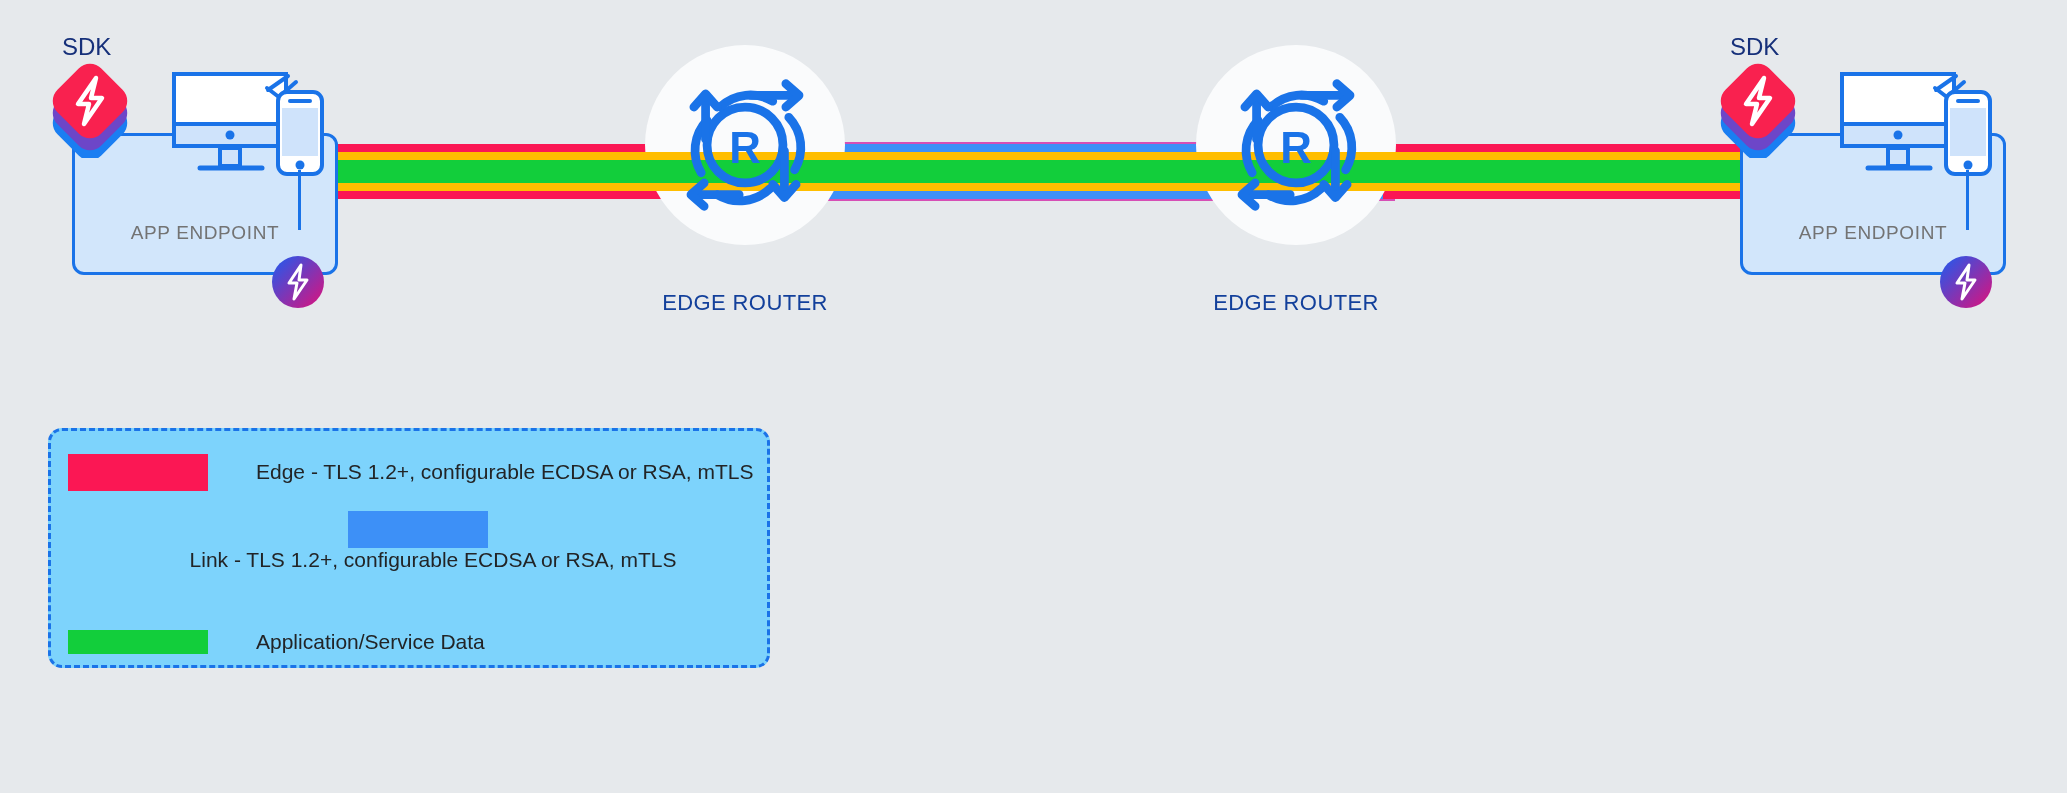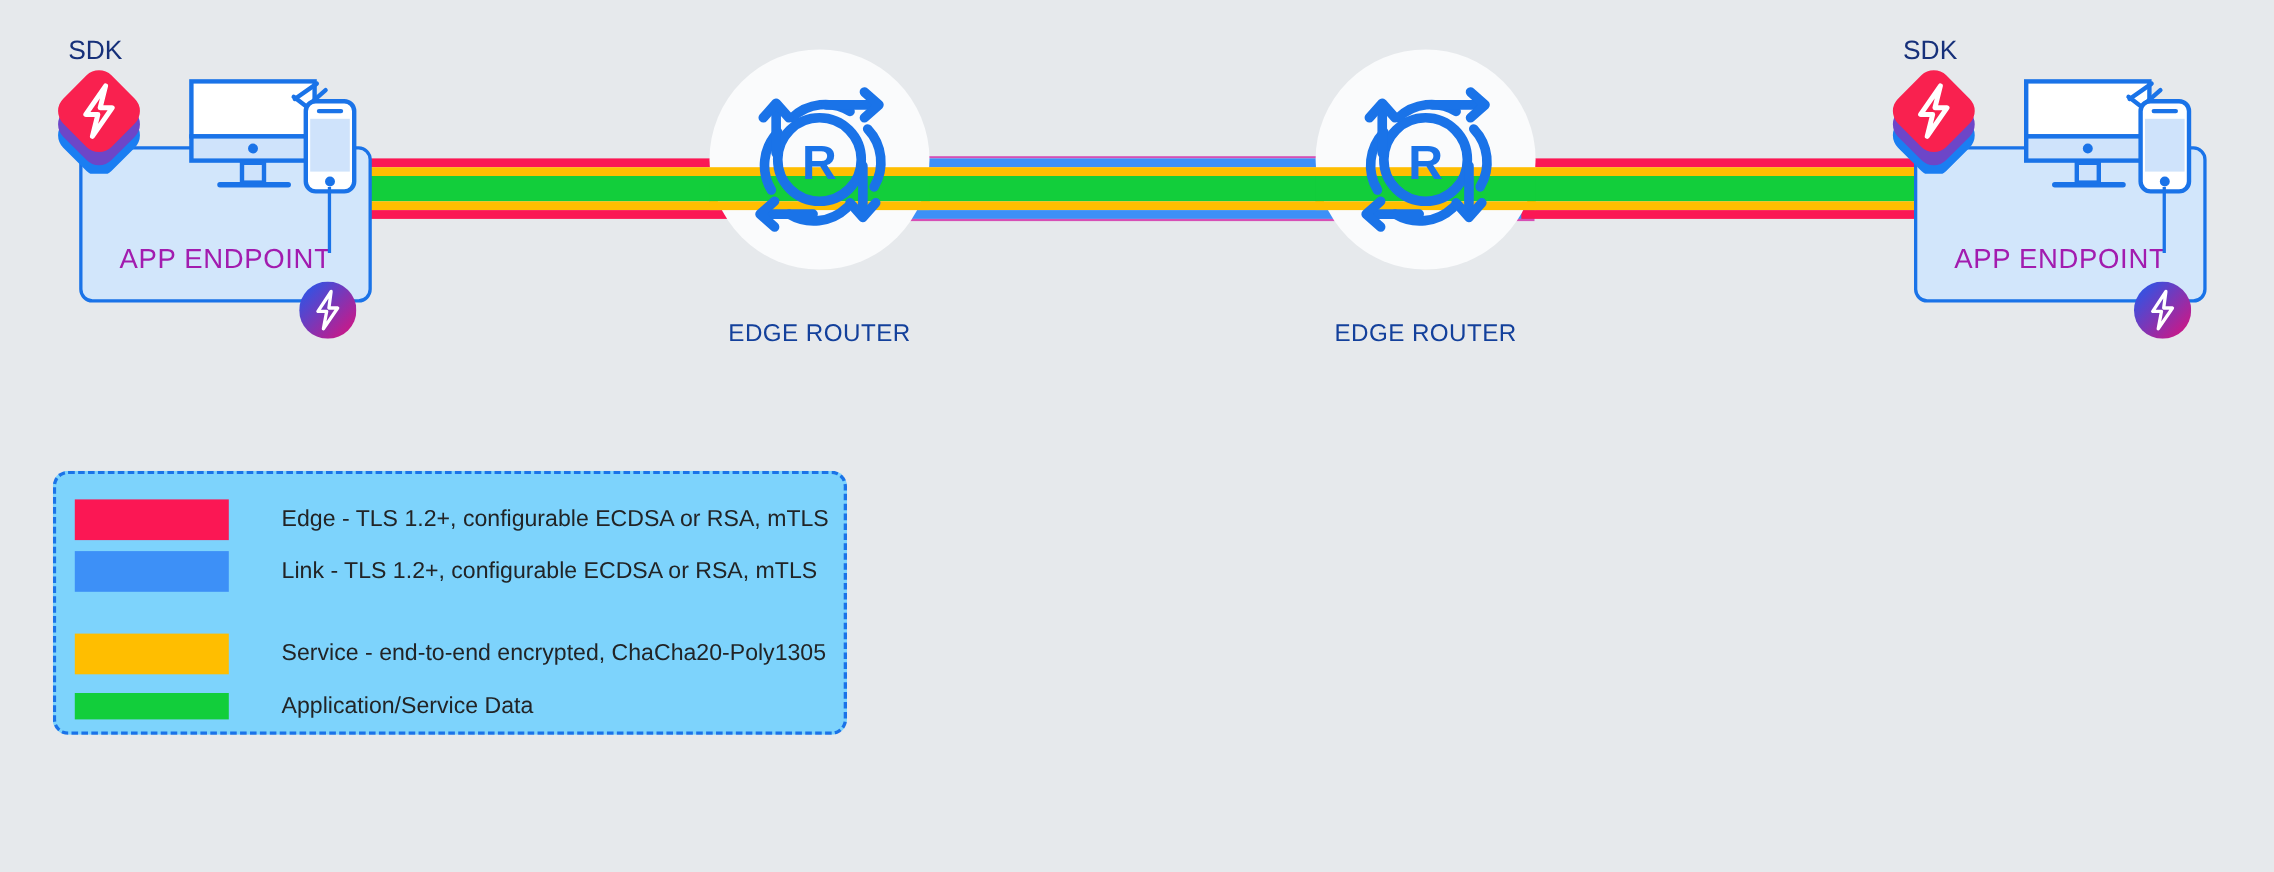--- a/index.html
+++ b/index.html
@@ -23,22 +23,22 @@
   
   .endpoint-box{
     position:absolute;
     background:#d2e6fb;
     border:3px solid #1a73e8;
     border-radius:12px;
     box-sizing:border-box;
   }
   .endpoint-label{
     position:absolute;
-    color:#a21caf;
-    font-size:25px;
+    color:#737373;
+    font-size:19px;
     letter-spacing:.6px;
     white-space:nowrap;
   }
   .sdk-label{
     position:absolute;
     color:#16307a;
     font-size:24px;
     white-space:nowrap;
   }
   .router-label{
@@ -271,27 +271,23 @@
       <circle cx="26" cy="26" r="26" fill="url(#gradR)"></circle>
       <path d="M29 9 L17 27 L25 27 L22 43 L35 24 L27 24 Z" fill="none" stroke="#ffffff" stroke-width="3" stroke-linejoin="round"></path>
     </svg>
   </div>
 
   <div class="legend">
     <div class="legend-row" style="top:18px;">
       <div class="legend-swatch" style="background:#fb1754;"></div>
       <div class="legend-text">Edge - TLS 1.2+, configurable ECDSA or RSA, mTLS</div>
     </div>
-    <div class="legend-row" style="top:65px;">
+    <div class="legend-row" style="top:80px;flex-direction:column;">
       <div class="legend-swatch" style="background:#3d90f7;"></div>
       <div class="legend-text">Link - TLS 1.2+, configurable ECDSA or RSA, mTLS</div>
-    </div>
-    <div class="legend-row" style="top:140px;">
-      <div class="legend-swatch" style="background:#ffbe00;"></div>
-      <div class="legend-text">Service - end-to-end encrypted, ChaCha20-Poly1305</div>
     </div>
     <div class="legend-row" style="top:188px;">
       <div class="legend-swatch" style="background:#12ce3b;height:24px;"></div>
       <div class="legend-text">Application/Service Data</div>
     </div>
   </div>
 
 </div>
 
 </body></html>

